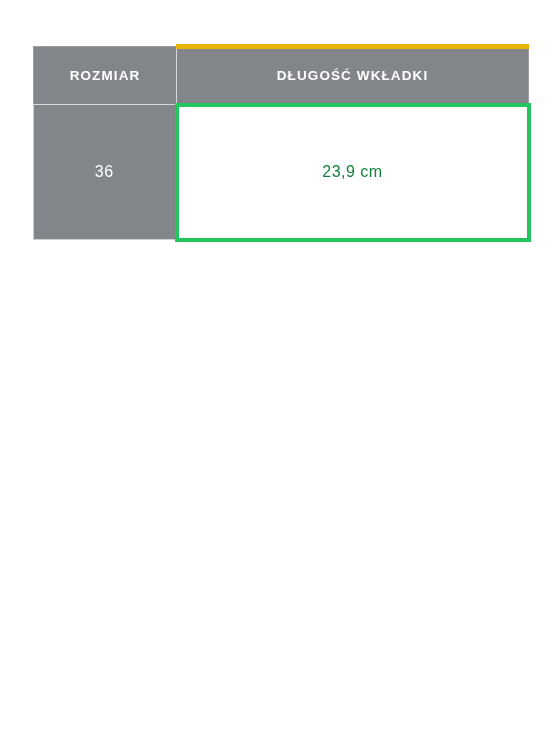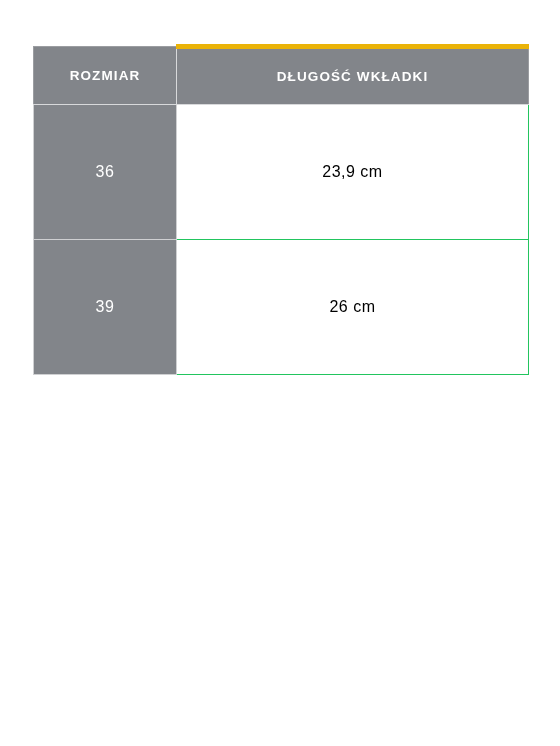--- a/index.html
+++ b/index.html
@@ -72,22 +72,22 @@
   .size-table tbody td.cell-size {
     background: #82858a;
     color: #ffffff;
     border: 1px solid #cfd0d2;
     font-weight: normal;
     letter-spacing: 0.6px;
   }
 
   .size-table tbody td.cell-length {
     background: #ffffff;
-    color: #000000;
-    border: 1px solid #22c55e;
+    color: #15803d;
+    border: 4px solid #22c55e;
     letter-spacing: 0.5px;
   }
 </style>
 </head>
 <body>
 
 <div class="page">
 
   <table class="size-table">
     <colgroup>
@@ -100,20 +100,16 @@
         <th class="th-size">ROZMIAR</th>
         <th class="th-length">DŁUGOŚĆ WKŁADKI</th>
       </tr>
     </thead>
 
     <tbody>
       <tr>
         <td class="cell-size">36</td>
         <td class="cell-length">23,9 cm</td>
       </tr>
-      <tr>
-        <td class="cell-size">39</td>
-        <td class="cell-length">26 cm</td>
-      </tr>
     </tbody>
   </table>
 
 </div>
 
 </body></html>

